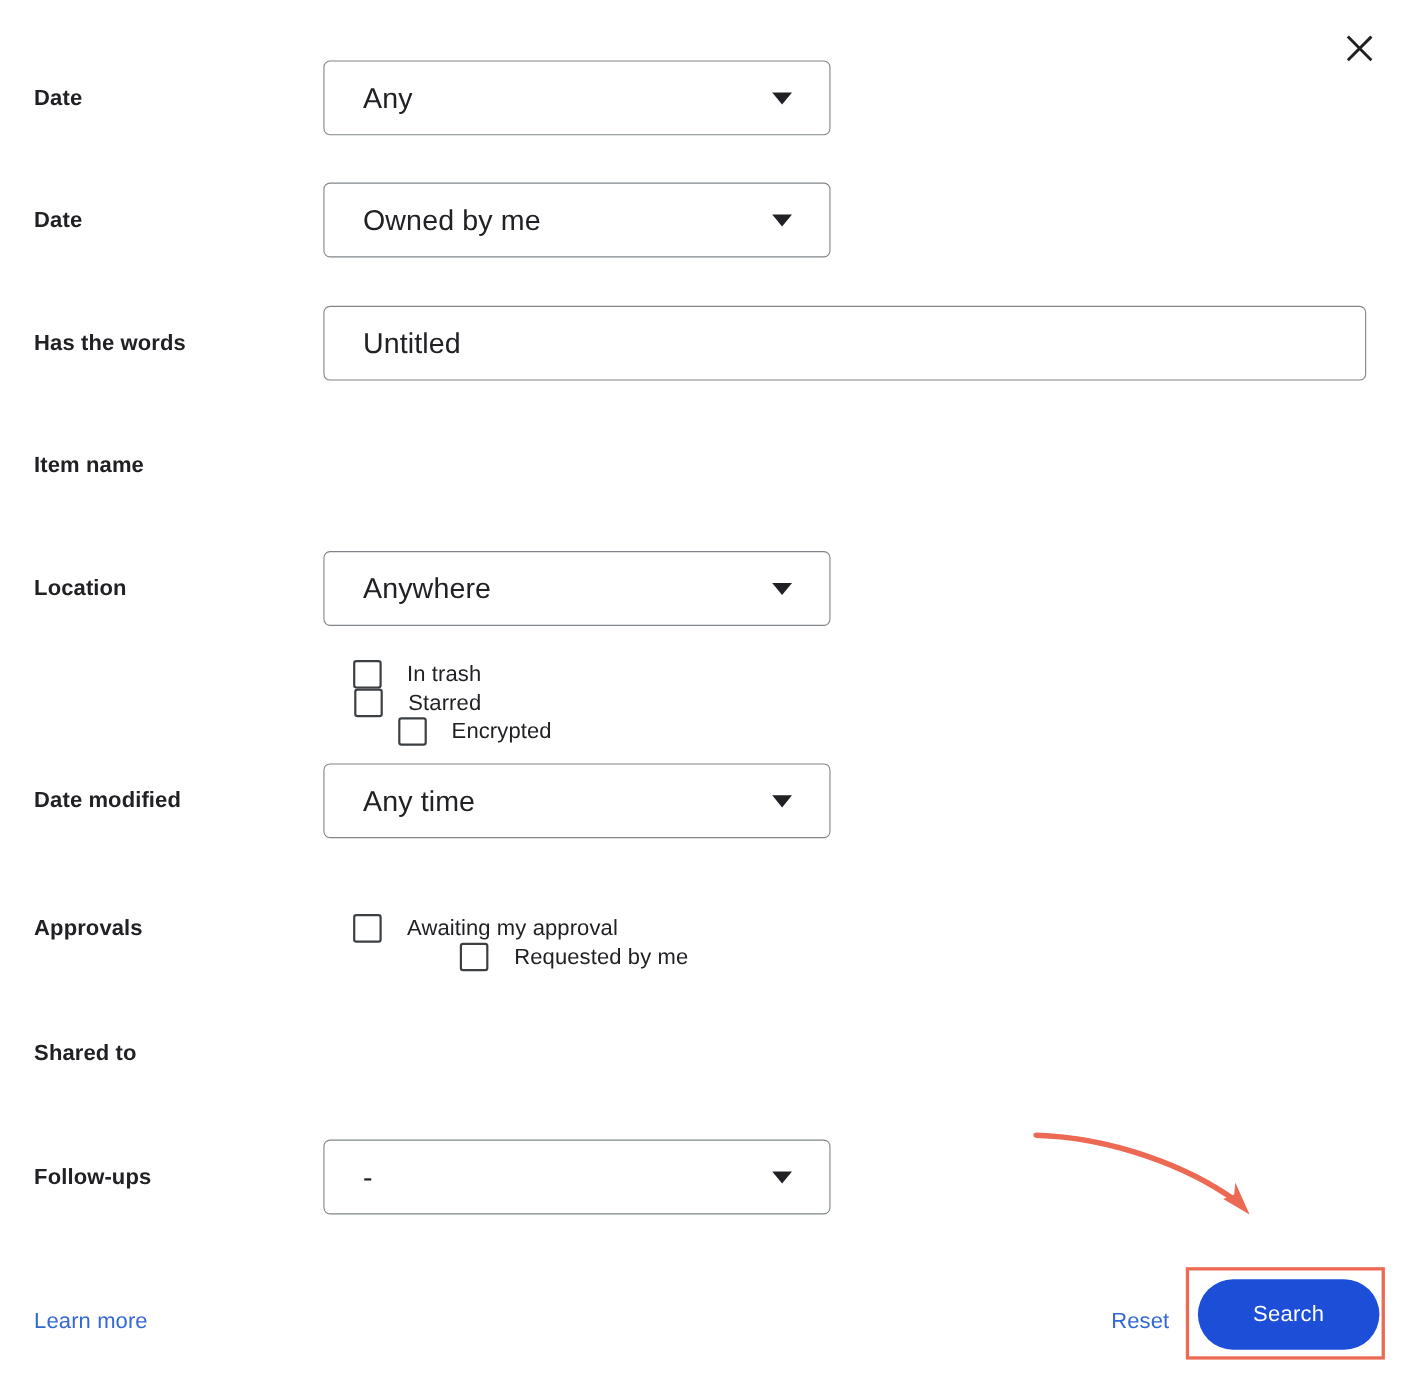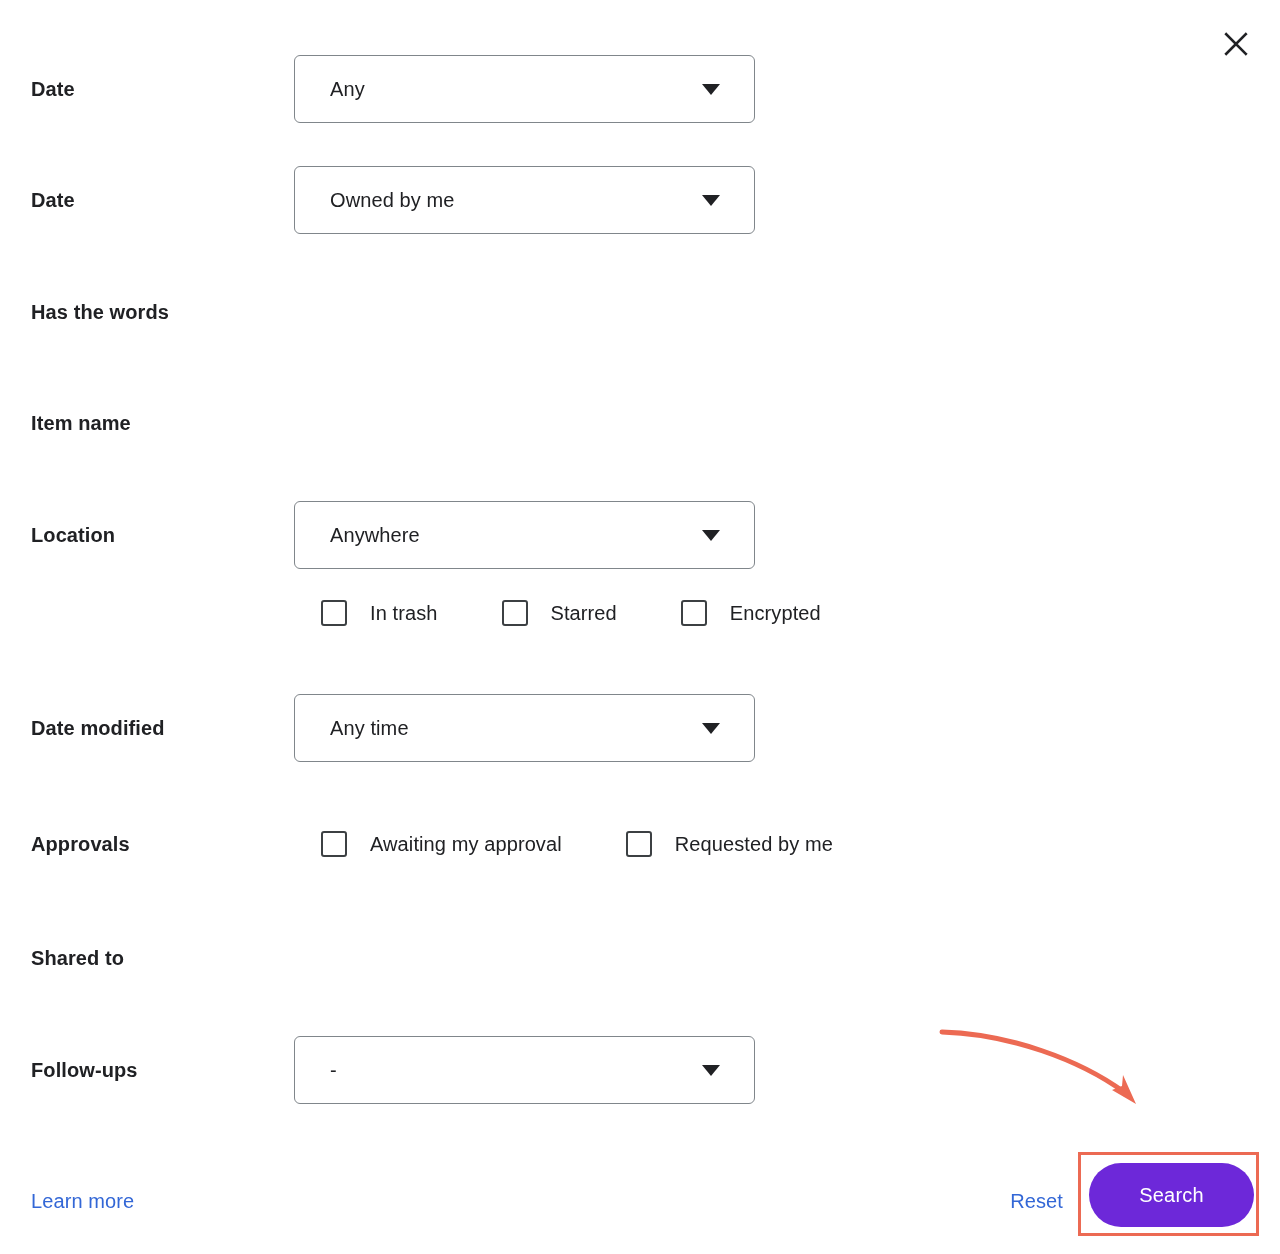--- a/index.html
+++ b/index.html
@@ -74,21 +74,21 @@
   .field.select {
     width: 461px;
     height: 68px;
     cursor: pointer;
   }
   .field.text {
     width: 948px;
     height: 68px;
   }
   .field-value {
-    font-size: 20px;
+    font-size: 26px;
     color: #202124;
     padding-left: 35px;
     letter-spacing: 0.1px;
     white-space: nowrap;
     overflow: hidden;
   }
   .field-value.placeholder { color: #5f6368; }
 
   .caret {
     position: absolute;
@@ -98,21 +98,22 @@
     border-left: 9px solid transparent;
     border-right: 9px solid transparent;
     border-top: 11px solid #202124;
   }
 
   
   .checkbox-group {
     position: absolute;
     left: 294px;
     display: flex;
-    align-items: flex-start;
+    align-items: flex-end;
+    flex-direction: column;
   }
   .cb-item {
     display: flex;
     align-items: center;
     cursor: pointer;
   }
   .cb-box {
     width: 26px;
     height: 26px;
     box-sizing: border-box;
@@ -159,21 +160,21 @@
     cursor: pointer;
     font-family: inherit;
     letter-spacing: 0.1px;
   }
   .search-btn {
     position: absolute;
     left: 1089px;
     top: 1163px;
     width: 165px;
     height: 64px;
-    background: #6d28d9;
+    background: #1d4ed8;
     color: #fff;
     border: none;
     border-radius: 34px;
     font-size: 20px;
     font-family: inherit;
     letter-spacing: 0.2px;
     cursor: pointer;
     display: flex;
     align-items: center;
     justify-content: center;
@@ -225,20 +226,23 @@
     <div class="row" style="top:166px;height:68px;">
       <div class="row-label">Date</div>
       <div class="field select">
         <span class="field-value">Owned by me</span>
         <span class="caret"></span>
       </div>
     </div>
 
     <div class="row" style="top:278px;height:68px;padding-left:33px;">
       <div class="row-label">Has the words</div>
+      <div class="field text">
+        <span class="field-value">Untitled</span>
+      </div>
     </div>
 
     <div class="row" style="top:389px;height:68px;">
       <div class="row-label">Item name</div>
     </div>
 
     <div class="row" style="top:501px;height:68px;">
       <div class="row-label">Location</div>
       <div class="field select">
         <span class="field-value">Anywhere</span>

